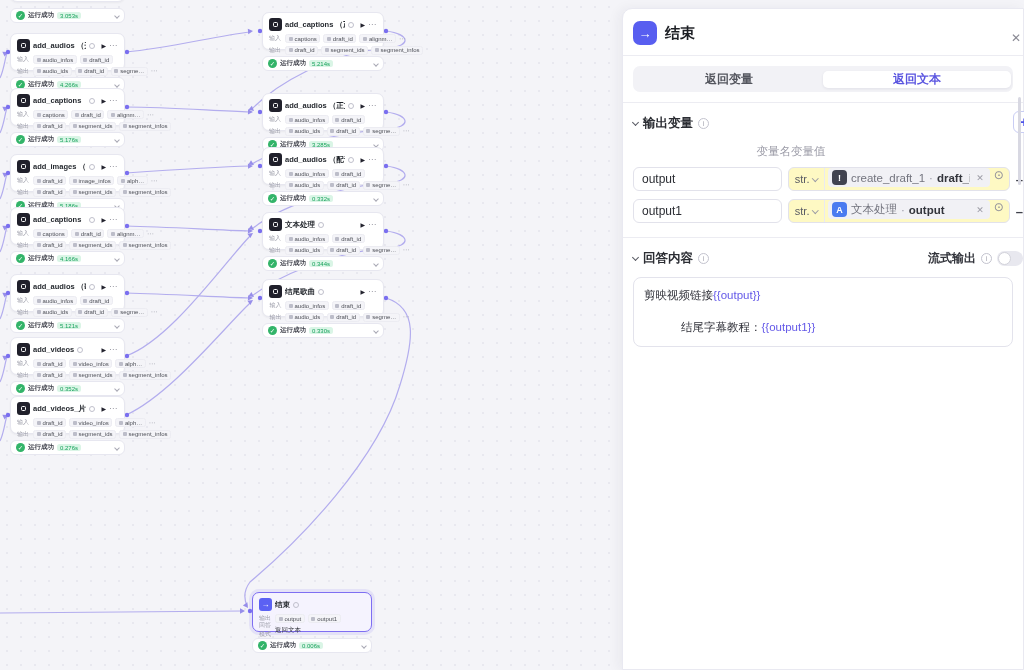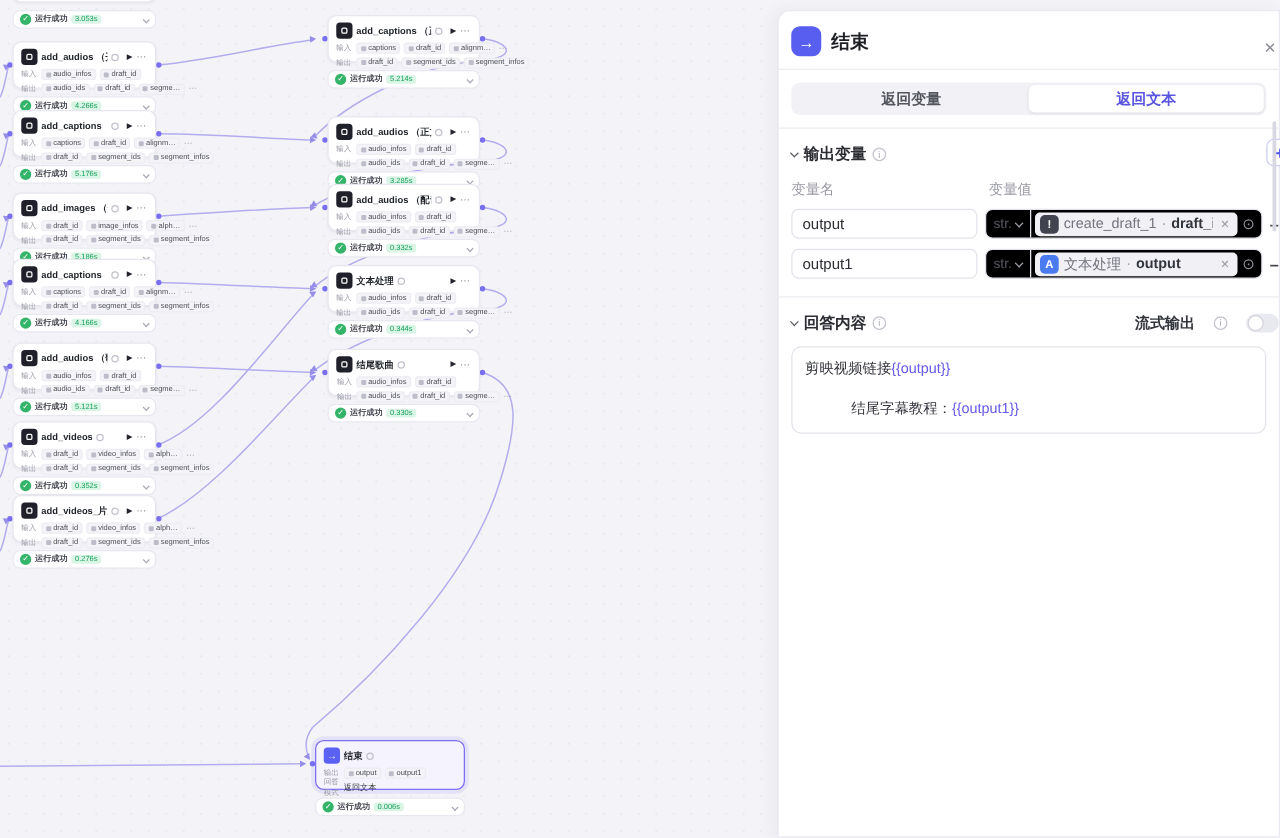--- a/index.html
+++ b/index.html
@@ -68,21 +68,21 @@
   .p-icon { width:24px; height:24px; border-radius:7px; background:#585ef0;
     color:#fff; display:flex; align-items:center; justify-content:center;
     font-size:13px; font-weight:bold; flex:none; }
   .p-title { font-size:15px; font-weight:bold; color:#1d1f24; }
   .p-close { position:absolute; right:2px; top:22px; color:#8a8a94;
     font-size:12px; cursor:pointer; }
   .p-desc { font-size:11px; color:#8f8f9c; margin-top:8px; }
 
   .p-tabs-wrap { padding:10px; border-bottom:1px solid #ececf2; }
   .p-tabs { background:#f2f2f6; border-radius:7px; height:26px; display:flex;
-    padding:2px; }
+    padding:2px;align-items:center; }
   .p-tab { flex:1; display:flex; align-items:center; justify-content:center;
     font-size:12px; color:#54565e; font-weight:bold; border-radius:5px;
     cursor:pointer; }
   .p-tab.active { background:#fff; color:#5a55e0;
     box-shadow:0 1px 3px rgba(30,30,60,.08); }
 
   .p-section { padding:12px 0 14px 10px; border-bottom:1px solid #ececf2;
     position:relative; }
   .sec-head { display:flex; align-items:center; gap:5px; }
   .sec-chev { width:5px; height:5px; border-right:1.4px solid #585a63;
@@ -90,27 +90,27 @@
   .sec-title { font-size:12.5px; font-weight:bold; color:#2b2d33; }
   .info { width:11px; height:11px; border:1px solid #c3c3ce; border-radius:50%;
     color:#a9a9b4; font-size:7.5px; line-height:9px; text-align:center;
     font-style:normal; flex:none; }
   .add-btn { position:absolute; right:-12px; top:8px; width:22px; height:22px;
     border:1px solid #c9cdf4; border-radius:6px; background:#fff; color:#4d53e8;
     font-size:14px; font-weight:bold; line-height:20px; text-align:center;
     cursor:pointer; }
   .col-heads { display:flex; margin-top:12px; }
   .col-heads span { font-size:11.5px; color:#9a9aa6; }
-  .col-name { width:158px; }
+  .col-name { width:158px;text-align:right; }
   .var-row { display:flex; align-items:center; margin-top:8px; gap:6px; }
   .name-input { width:150px; height:24px; border:1px solid #e2e2eb;
     border-radius:6px; padding:0 8px; font-size:12px; color:#2b2d33;
     background:#fff; display:flex; align-items:center; }
   .val-group { width:222px; height:24px; border:1px solid #e2e2eb;
-    border-radius:6px; display:flex; align-items:center; background:#000000;
+    border-radius:6px; display:flex; align-items:flex-start; background:#fef9c3;
     flex:none; }
   .type-sel { display:flex; align-items:center; gap:4px; padding:0 6px;
     font-size:11px; color:#595b63; border-right:1px solid #eaeaf1; height:100%;
     cursor:pointer; }
   .type-chev { width:4.5px; height:4.5px; border-right:1.2px solid #9a9aa5;
     border-bottom:1.2px solid #9a9aa5; transform:rotate(45deg); margin-top:-2px; }
   .ref-chip { background:#f1f1f5; border-radius:4px; display:flex;
     align-items:center; gap:4px; margin:0 3px; padding:2px 4px; flex:1;
     min-width:0; }
   .ref-icon { width:15px; height:15px; border-radius:4px; color:#fff;
@@ -121,21 +121,21 @@
   .ref-field { font-size:11.5px; color:#33353c; font-weight:bold;
     white-space:nowrap; overflow:hidden; }
   .ref-clear { margin-left:auto; color:#9c9ca6; font-size:9px; cursor:pointer;
     padding:0 2px; flex:none; }
   .ref-target { color:#8e8e99; font-size:12px; margin:0 5px 0 1px;
     cursor:pointer; flex:none; }
   .row-remove { color:#3f414b; font-size:13px; font-weight:bold; cursor:pointer;
     flex:none; }
 
   .ans-head { display:flex; align-items:center; gap:5px; padding-right:0; }
-  .stream { margin-left:auto; display:flex; align-items:center; gap:15px; }
+  .stream { margin-left:auto; display:flex; align-items:center; gap:5px; }
   .stream-label { font-size:12px; font-weight:bold; color:#33353c; }
   .toggle { width:26px; height:15px; background:#e8e8ef; border-radius:8px;
     position:relative; flex:none; cursor:pointer; }
   .toggle .knob { position:absolute; left:1px; top:1px; width:13px; height:13px;
     background:#fff; border:1px solid #d2d2da; border-radius:50%; }
   .answer-box { margin:10px 10px 0 0; border:1px solid #e3e3ec; border-radius:8px;
     padding:9px 10px; min-height:66px; font-size:11.5px; color:#33343c;
     line-height:1.5; }
   .answer-box .line { margin-bottom:15px; }
   .answer-box .line:last-child { margin-bottom:0;margin-left:37px; }

